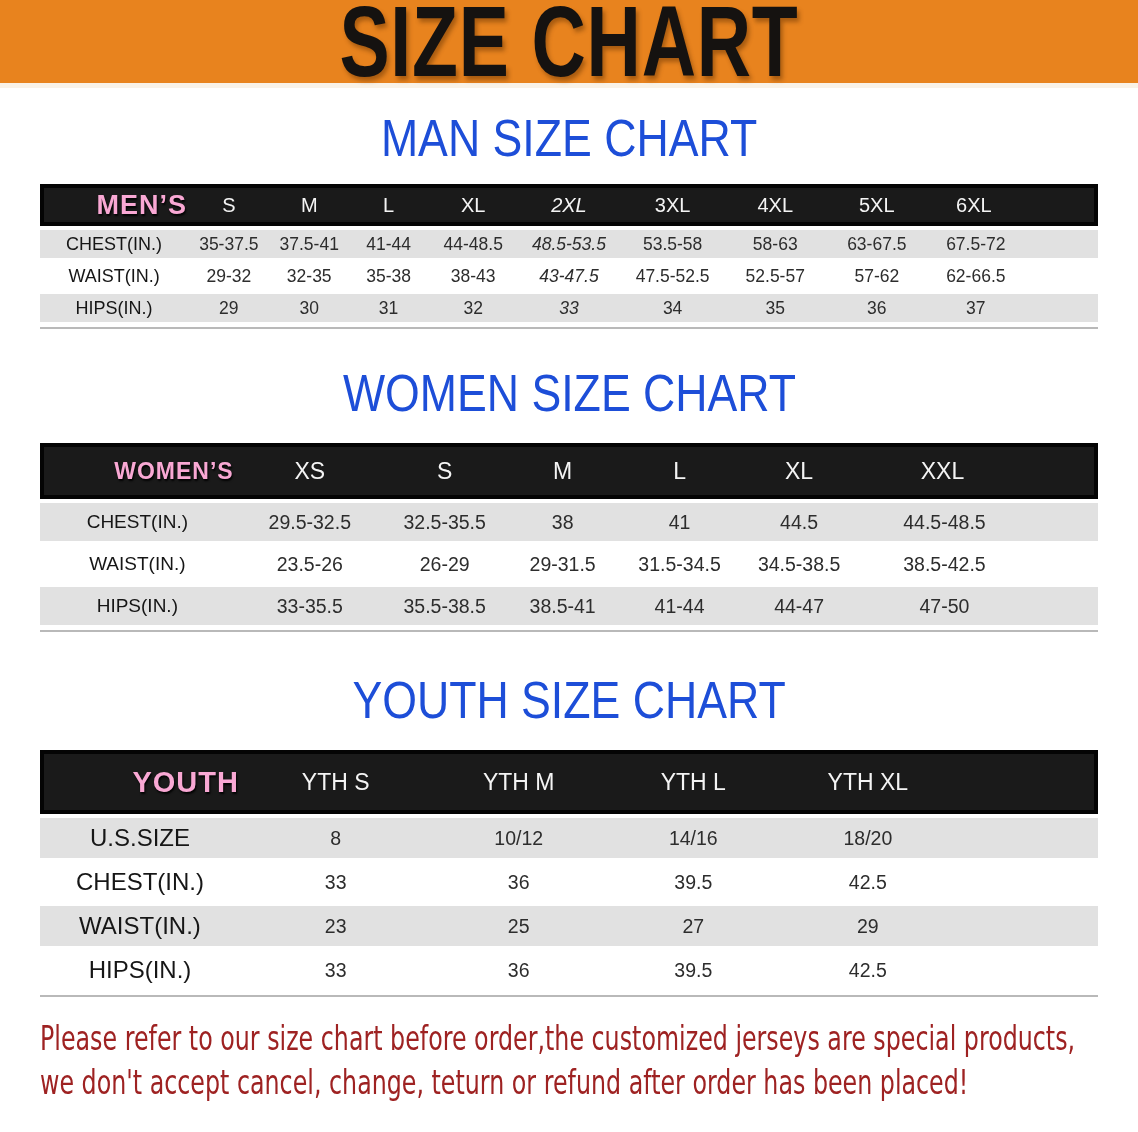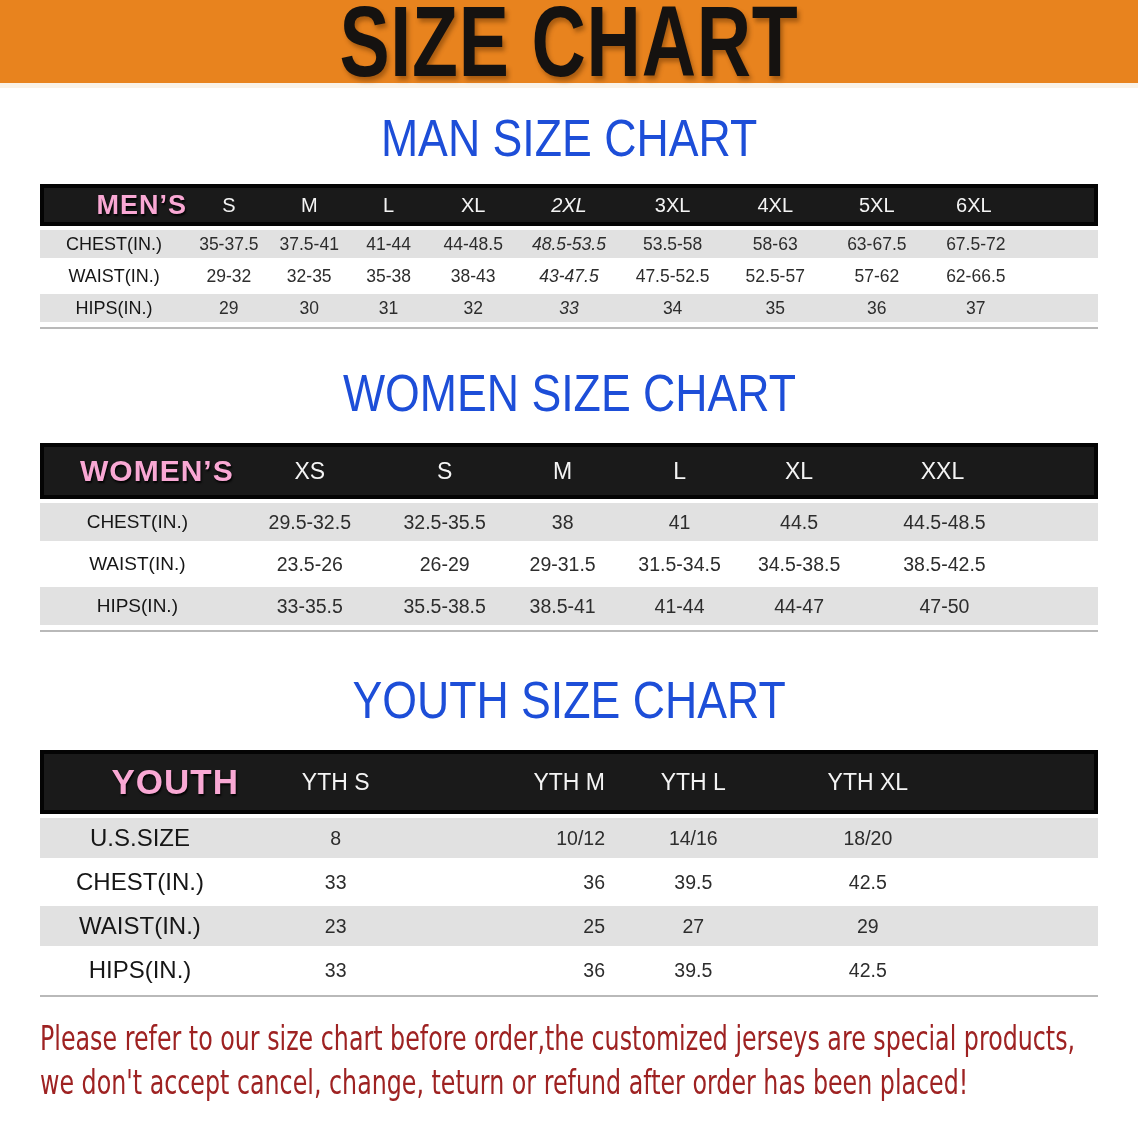--- a/index.html
+++ b/index.html
@@ -84,40 +84,40 @@
   .t-men th:nth-child(5),.t-men td:nth-child(5){width:8.5%;}
   .t-men th:nth-child(6),.t-men td:nth-child(6){width:9.6%;font-style:italic;}
   .t-men th:nth-child(7),.t-men td:nth-child(7){width:10.0%;}
   .t-men th:nth-child(8),.t-men td:nth-child(8){width:9.4%;}
   .t-men th:nth-child(9),.t-men td:nth-child(9){width:9.8%;}
   .t-men th:nth-child(10),.t-men td:nth-child(10){width:16.0%;}
   .t-men th:last-child,.t-men td:last-child{padding-right:76px;}
 
   
   .t-women th{height:56px;font-size:23px;}
-  .t-women th.group-label{font-size:30px;}
+  .t-women th.group-label{font-size:23px;}
   .t-women td{height:38px;font-size:19.5px;}
   .t-women td.row-label{font-size:19px;}
   .t-women th:nth-child(1),.t-women td:nth-child(1){width:18.4%;}
   .t-women th:nth-child(2),.t-women td:nth-child(2){width:14.2%;}
   .t-women th:nth-child(3),.t-women td:nth-child(3){width:11.3%;}
   .t-women th:nth-child(4),.t-women td:nth-child(4){width:11.0%;}
   .t-women th:nth-child(5),.t-women td:nth-child(5){width:11.1%;}
   .t-women th:nth-child(6),.t-women td:nth-child(6){width:11.5%;}
   .t-women th:nth-child(7),.t-women td:nth-child(7){width:22.5%;}
   .t-women th:last-child,.t-women td:last-child{padding-right:70px;}
 
   
   .t-youth th{height:64px;font-size:23px;}
-  .t-youth th.group-label{font-size:35px;}
+  .t-youth th.group-label{font-size:29px;}
   .t-youth td{height:40px;font-size:19.5px;}
   .t-youth td.row-label{font-size:24px;}
   .t-youth th:nth-child(1),.t-youth td:nth-child(1){width:18.9%;}
   .t-youth th:nth-child(2),.t-youth td:nth-child(2){width:18.1%;}
-  .t-youth th:nth-child(3),.t-youth td:nth-child(3){width:16.5%;text-align:right;}
+  .t-youth th:nth-child(3),.t-youth td:nth-child(3){width:16.5%;}
   .t-youth th:nth-child(4),.t-youth td:nth-child(4){width:16.5%;}
   .t-youth th:nth-child(5),.t-youth td:nth-child(5){width:16.5%;}
   .t-youth th:nth-child(6),.t-youth td:nth-child(6){width:13.5%;}
 
   
   .note{margin:20px 0 0 40px;color:var(--note-red);}
   .note-line{
     font-family:"DejaVu Sans",sans-serif;
     font-size:33px;line-height:44px;white-space:nowrap;
     transform:scaleX(0.72);transform-origin:left center;

